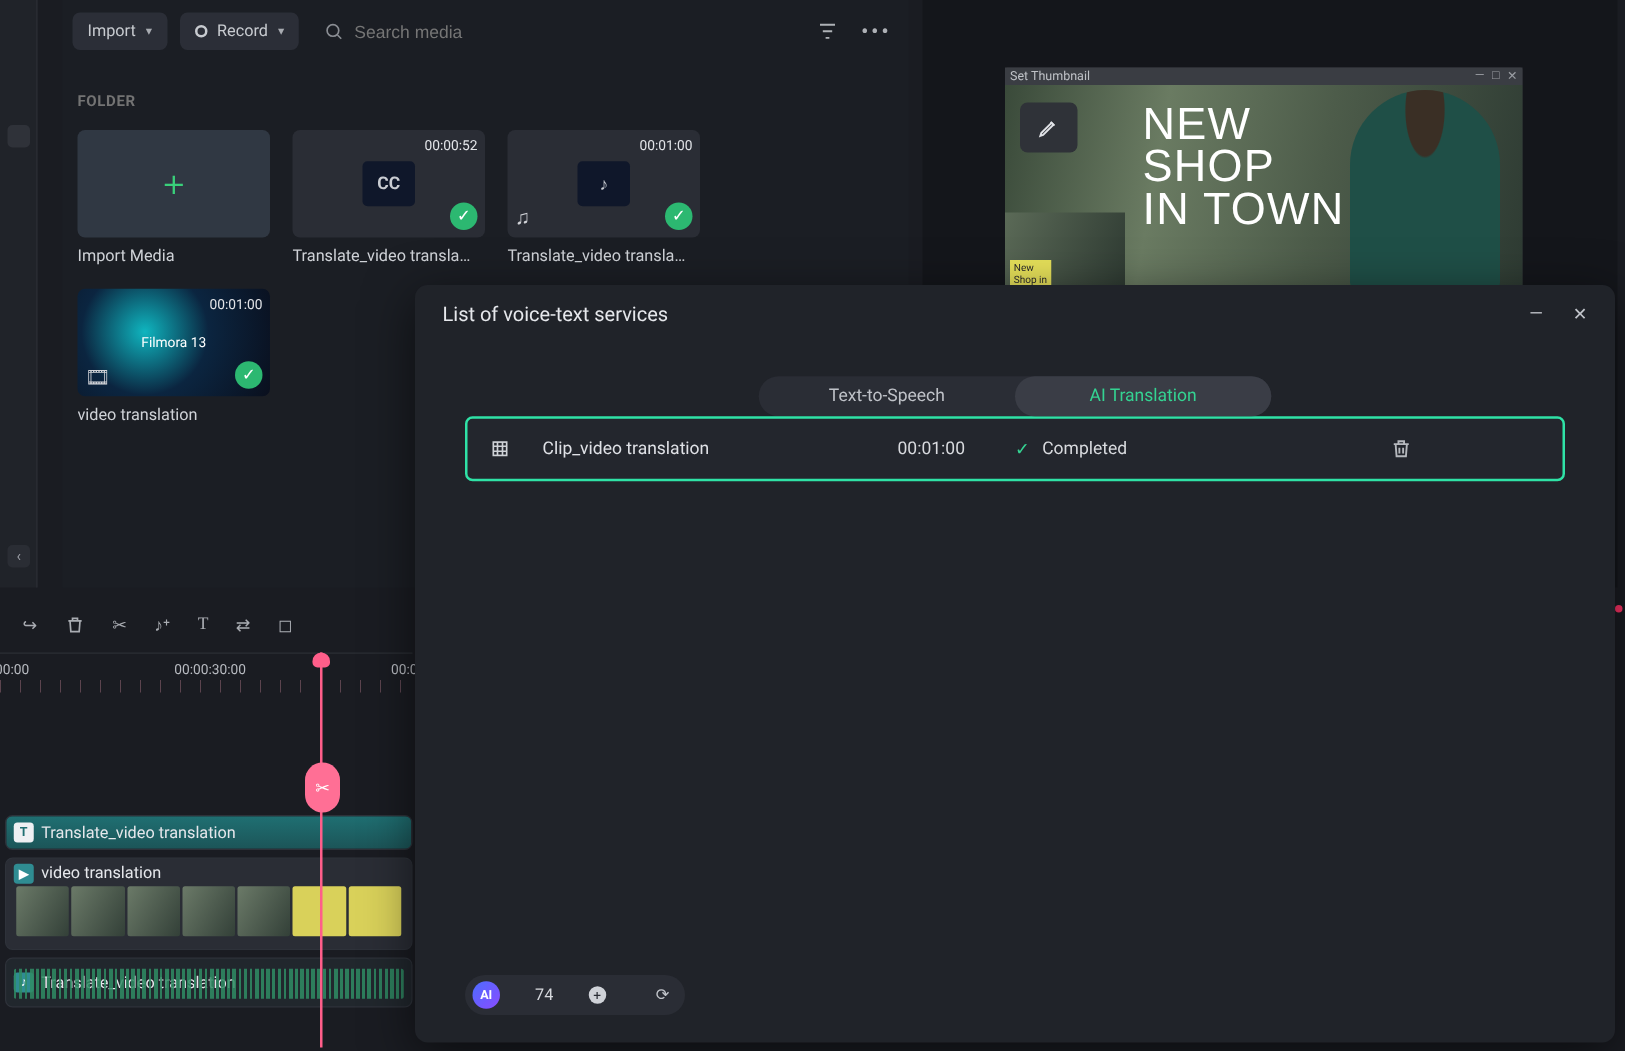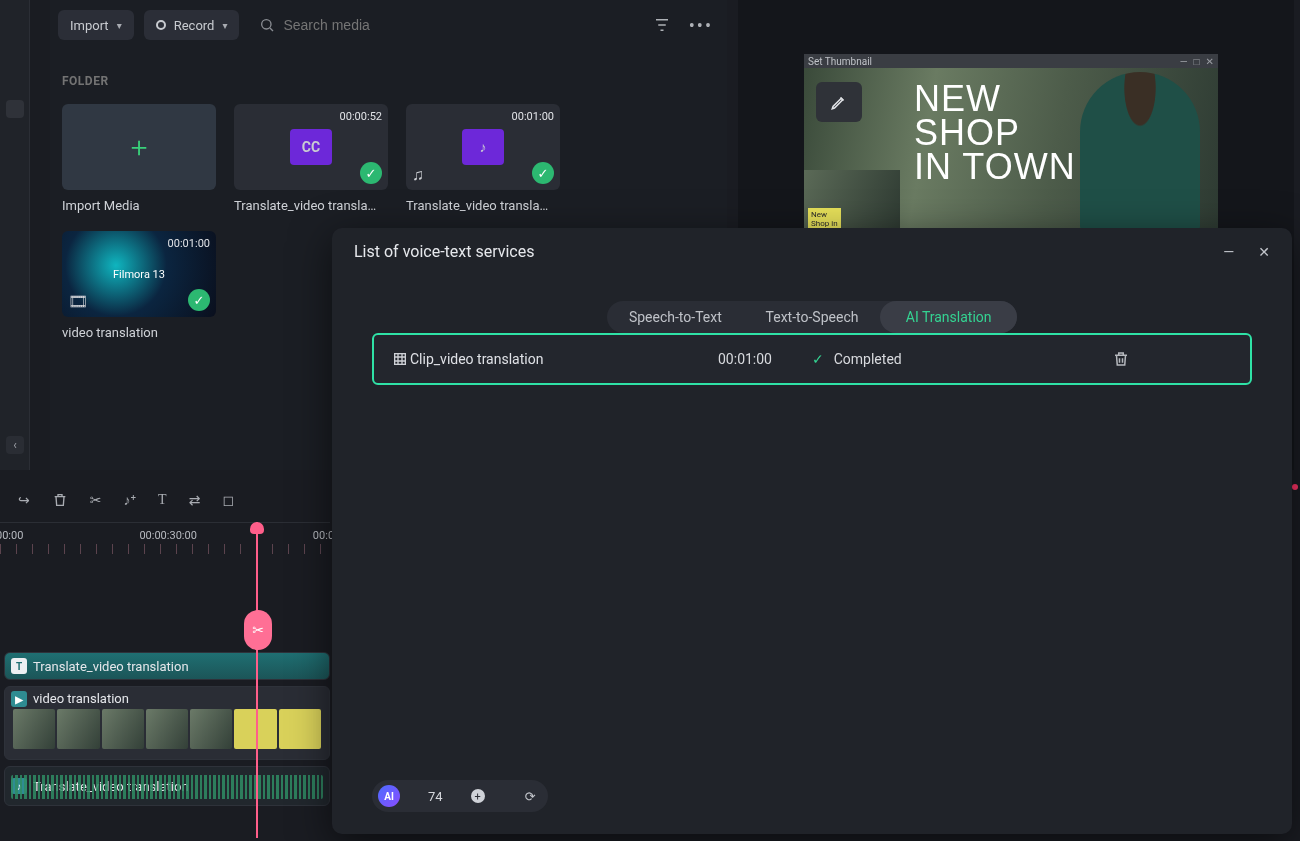--- a/index.html
+++ b/index.html
@@ -64,21 +64,21 @@
     display:flex; flex-wrap:wrap; gap:18px 18px; padding:6px 0 0 12px;
   }
   .media-item { width:154px; }
   .thumb {
     width:154px; height:86px; border-radius:6px; background:#2a2d35;
     position:relative; display:flex; align-items:center; justify-content:center;
   }
   .thumb.import { background:#303843; }
   .plus { color:#39d07a; font-size:28px; font-weight:300; }
   .cc-box {
-    width:42px;height:36px;background:#6d28d9;border-radius:4px;color:#c9ccd2;
+    width:42px;height:36px;background:#0f172a;border-radius:4px;color:#c9ccd2;
     font-weight:700;font-size:14px;display:flex;align-items:center;justify-content:center;
   }
   .dur-badge {
     position:absolute; right:6px; top:6px; font-size:11px; color:#e1e3e7;
   }
   .check {
     position:absolute; right:6px; bottom:6px;
     width:22px;height:22px;background:#2cb871;border-radius:50%;
     display:flex;align-items:center;justify-content:center;color:#fff;font-size:13px;
   }
@@ -237,21 +237,21 @@
   .row {
     display:grid;
     grid-template-columns: 260px 160px 300px 1fr;
     align-items:center;
     height:52px;
     border:2px solid #2fe2a6;
     border-radius:6px;
     padding:0 12px 0 18px;
     background:#23262d;
   }
-  .fn { display:flex; align-items:center; gap:2px; color:#dfe1e6; }
+  .fn { display:flex; align-items:center; gap:26px; color:#dfe1e6; }
   .dur { color:#d8dade; text-align:right; padding-right:40px;}
   .status { display:flex; align-items:center; gap:10px; color:#d8dade; }
   .status .chk { color:#34d392; }
   .op-cell { text-align:right; color:#c2c5cb; padding-right:4px;}
   .trash svg { opacity:.85; }
 
   .ai-credits {
     position:absolute; left:40px; bottom:22px;
     display:flex; align-items:center; gap:28px; color:#d6d8dd;
     background:#2a2d35; padding:5px 12px 5px 6px; border-radius:18px; font-size:13px;
@@ -427,21 +427,20 @@
 <div class="modal">
   <div class="modal-head">
     <span class="modal-title">List of voice-text services</span>
     <div class="winbtns">
       <span>—</span>
       <span>✕</span>
     </div>
   </div>
 
   <div class="tabs">
-    <div class="tab">Speech-to-Text</div>
     <div class="tab">Text-to-Speech</div>
     <div class="tab active">AI Translation</div>
   </div>
 
 
   <div class="row-wrap">
     <div class="row">
       <div class="fn">
         <svg width="16" height="16" viewBox="0 0 24 24" fill="none" stroke="#cfd2d7" stroke-width="2">
             <rect x="4" y="4" width="16" height="16"></rect>

